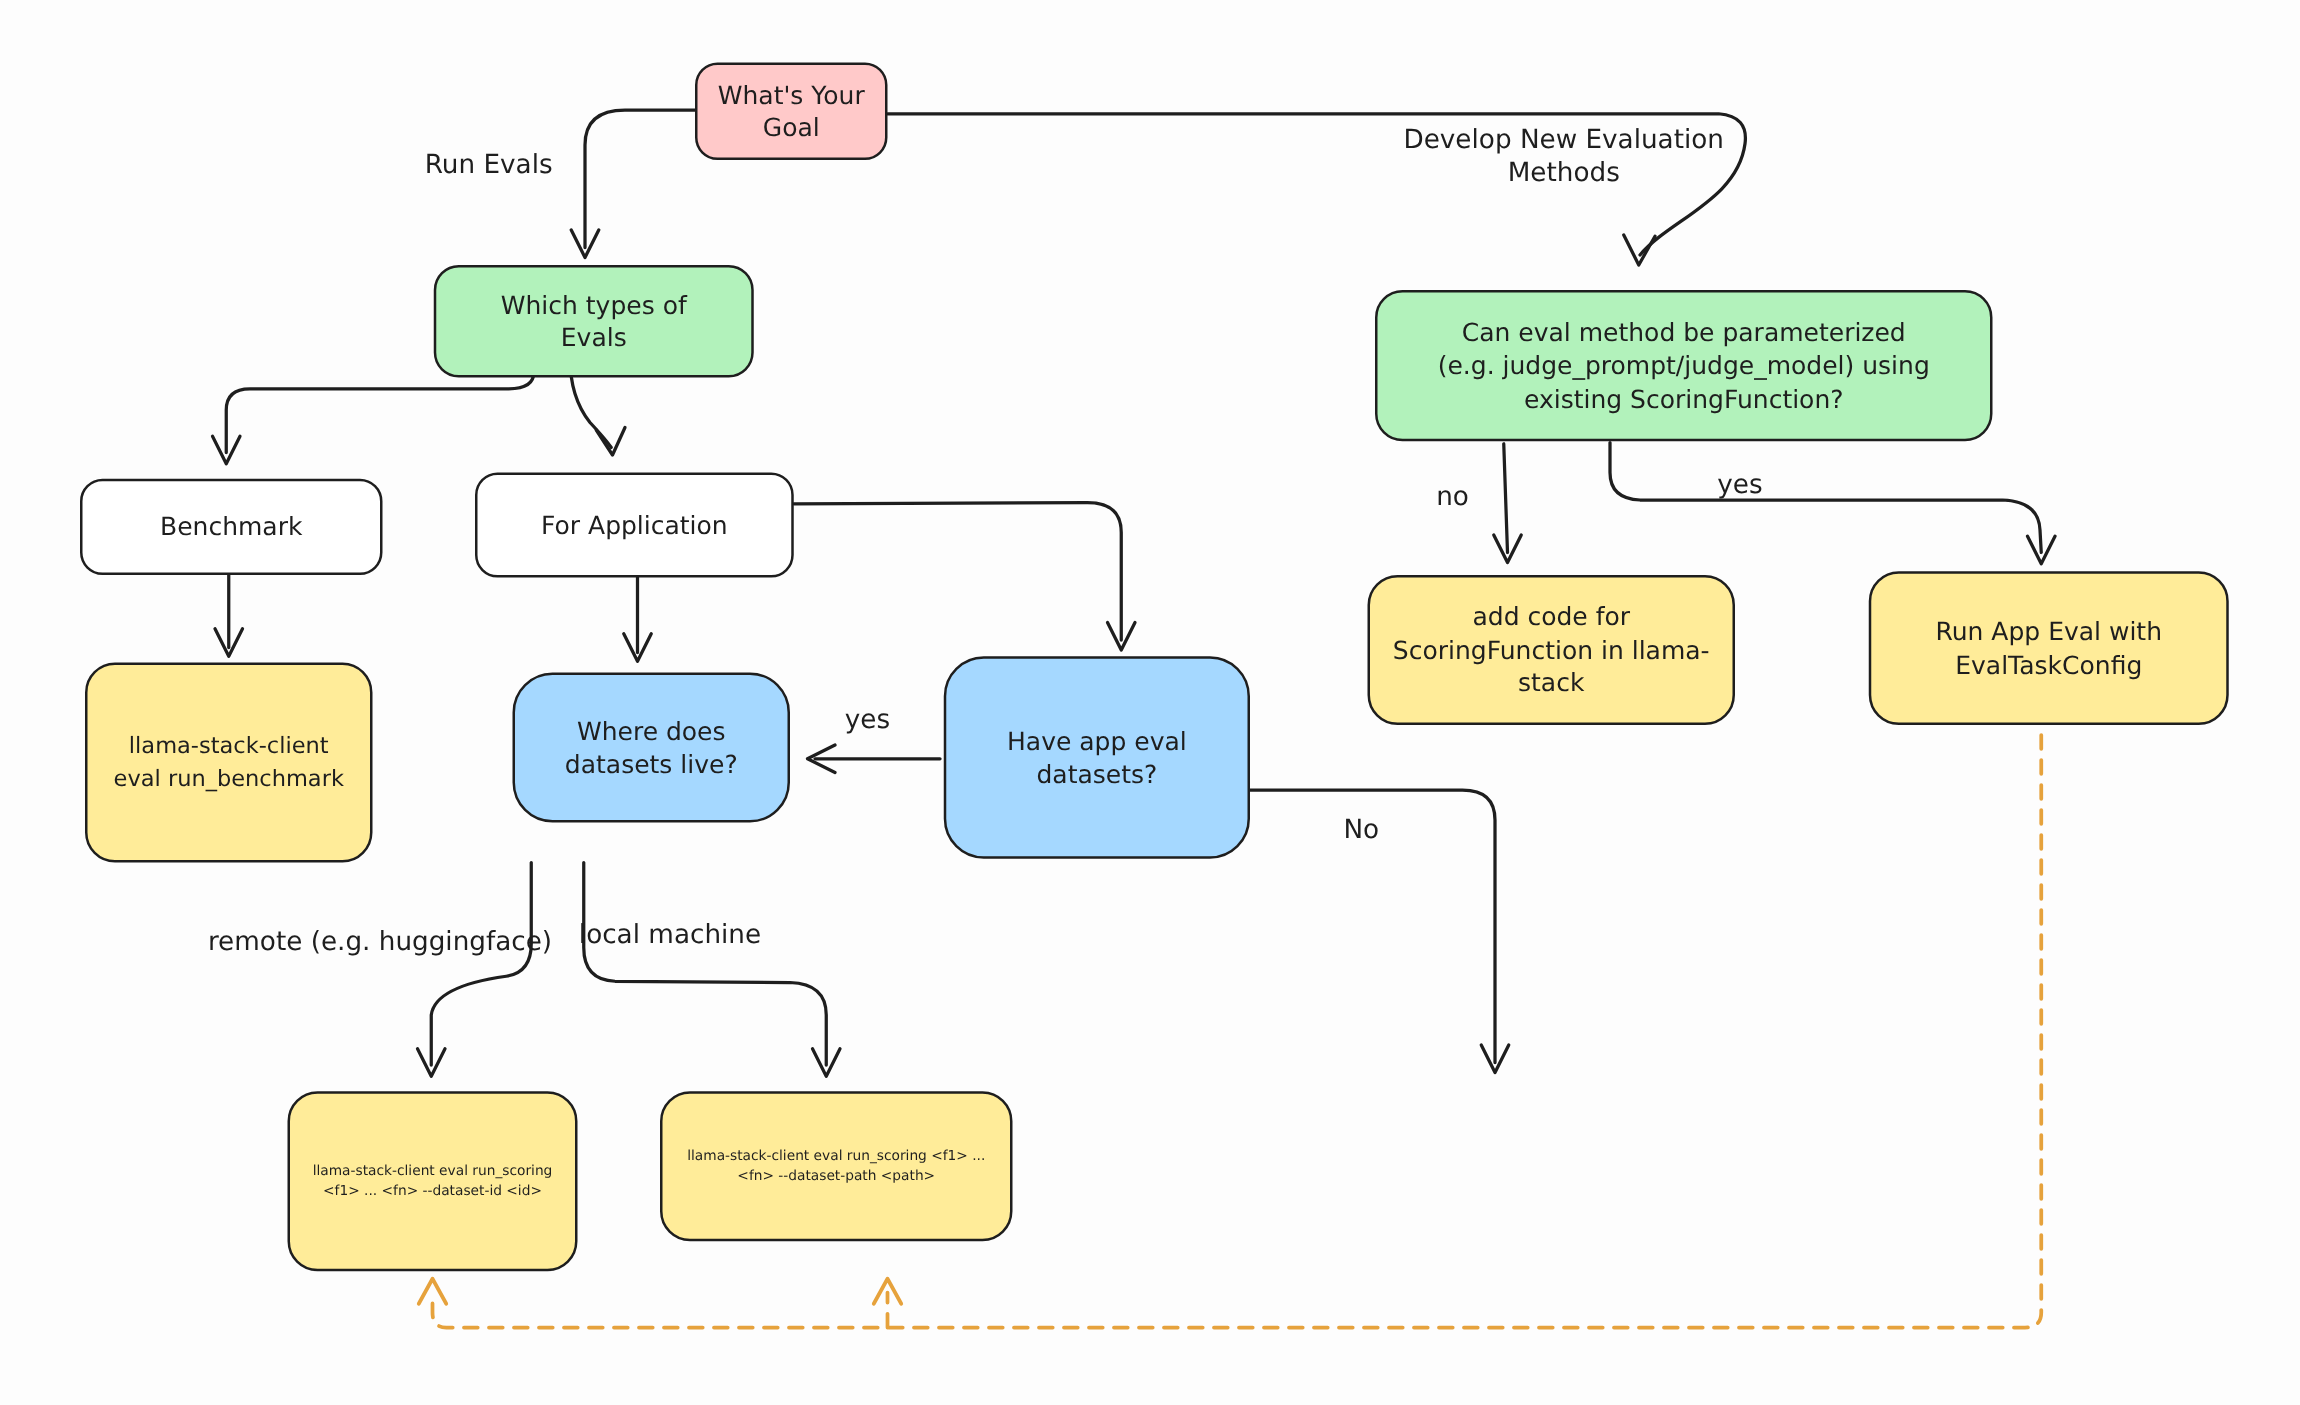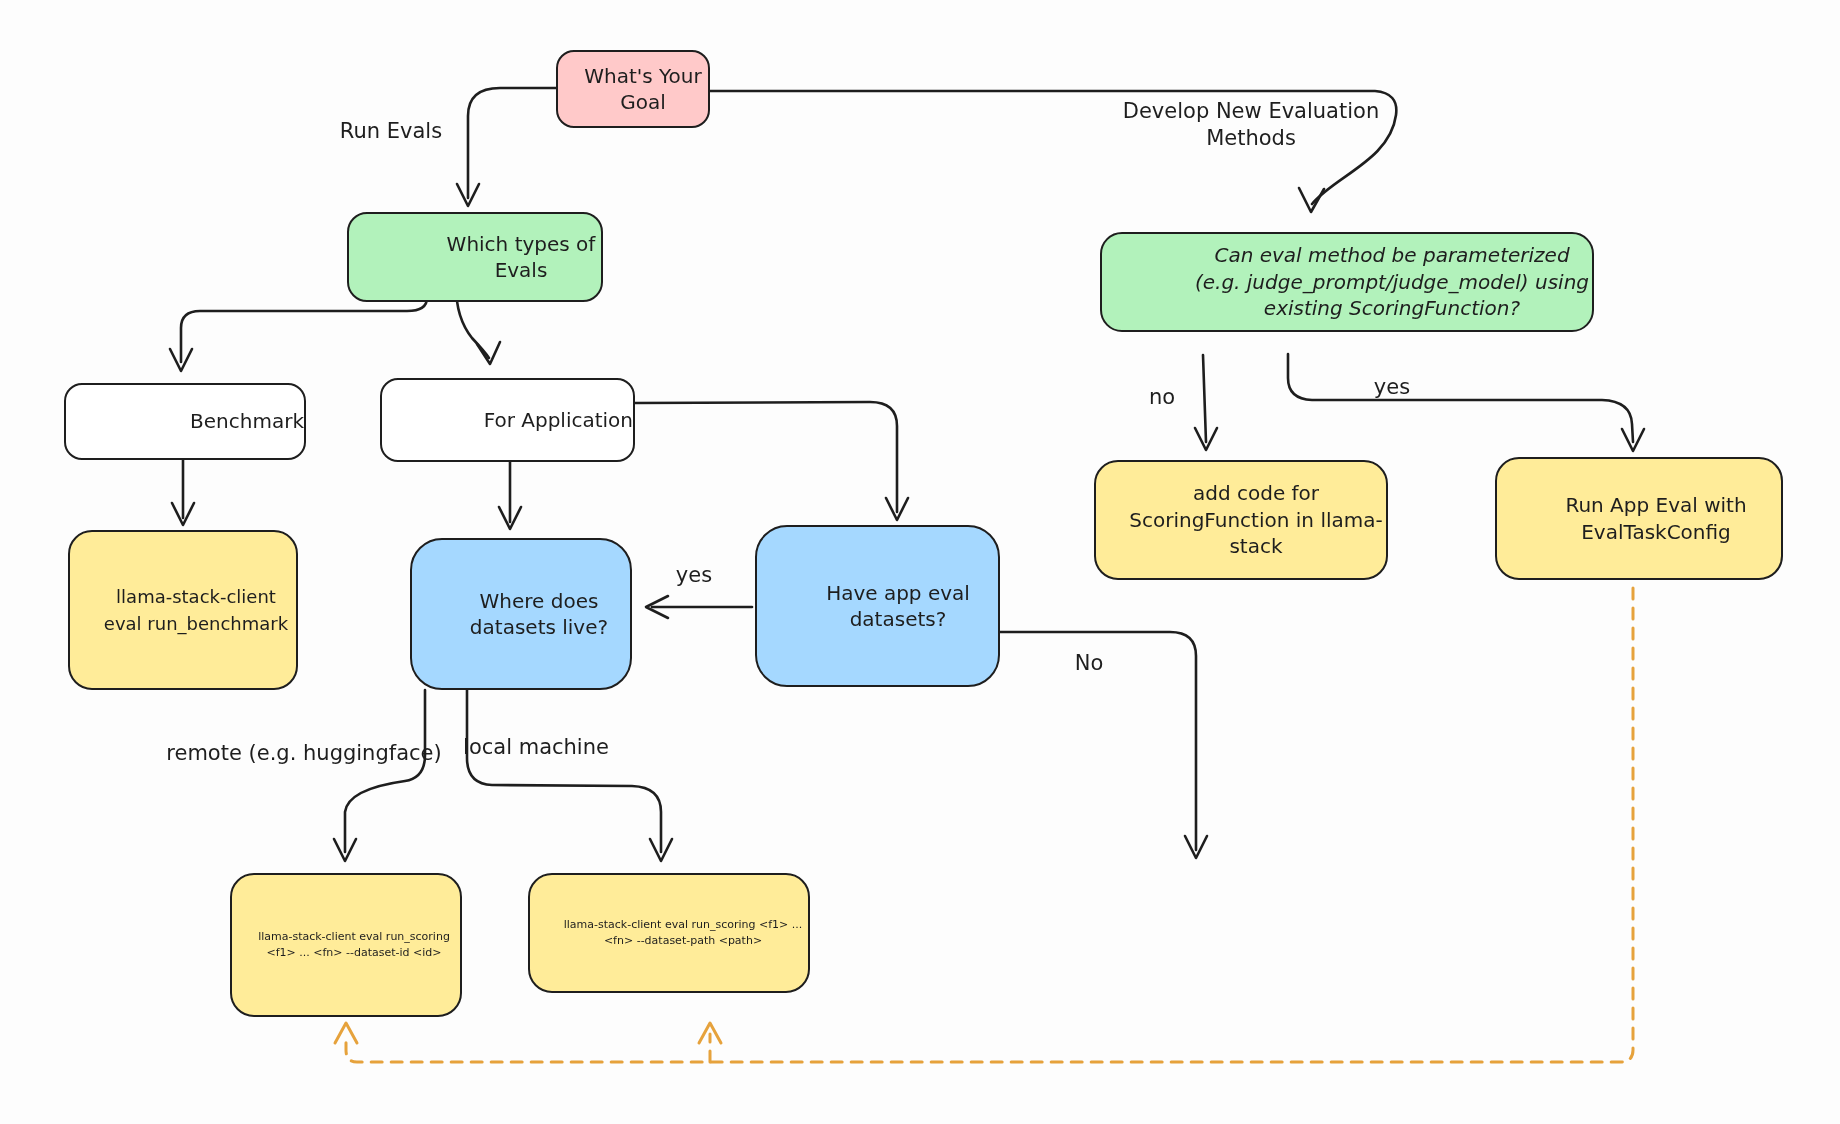--- a/index.html
+++ b/index.html
@@ -7,21 +7,21 @@
     position:relative;
     width:1840px;height:1124px;
     background:#fdfdfd;
     font-family:"DejaVu Sans", sans-serif;
     color:#1e1e1e;
     overflow:hidden;
   }
   svg.edges{position:absolute;left:0;top:0;}
   .node{
     position:absolute;
-    display:flex;align-items:center;justify-content:flex-end;
+    display:flex;align-items:center;justify-content:center;
     text-align:center;
     border:2.6px solid #1e1e1e;
     box-sizing:border-box;
     line-height:1.32;
     font-size:20px;
   }
   .node span{display:block;}
   .pink{background:#ffc9c9;border-radius:18px;}
   .green{background:#b2f2bb;border-radius:20px;}
   .blue{background:#a5d8ff;border-radius:32px;}
@@ -109,29 +109,29 @@
   </div>
 
   <div class="node white" style="left:380px;top:378px;width:255px;height:84px;">
     <span>For Application</span>
   </div>
 
   <div class="node yellow small" style="left:68px;top:530px;width:230px;height:160px;">
     <span style="max-width:200px;">llama-stack-client eval run_benchmark</span>
   </div>
 
-  <div class="node blue" style="left:410px;top:538px;width:222px;height:152px;">
+  <div class="node blue" style="left:410px;top:538px;width:222px;height:120px;">
     <span style="max-width:182px;">Where does datasets live?</span>
   </div>
 
   <div class="node blue" style="left:755px;top:525px;width:245px;height:162px;">
     <span style="max-width:200px;">Have app eval datasets?</span>
   </div>
 
-  <div class="node green" style="left:1100px;top:232px;width:494px;height:100px;border-radius:22px;font-style:italic;">
+  <div class="node green" style="left:1100px;top:232px;width:494px;height:121px;border-radius:22px;">
     <span style="max-width:400px;">Can eval method be parameterized (e.g. judge_prompt/judge_model) using existing ScoringFunction?</span>
   </div>
 
   <div class="node yellow" style="left:1094px;top:460px;width:294px;height:120px;">
     <span style="max-width:260px;">add code for ScoringFunction in llama-stack</span>
   </div>
 
   <div class="node yellow" style="left:1495px;top:457px;width:288px;height:123px;">
     <span style="max-width:250px;">Run App Eval with EvalTaskConfig</span>
   </div>

